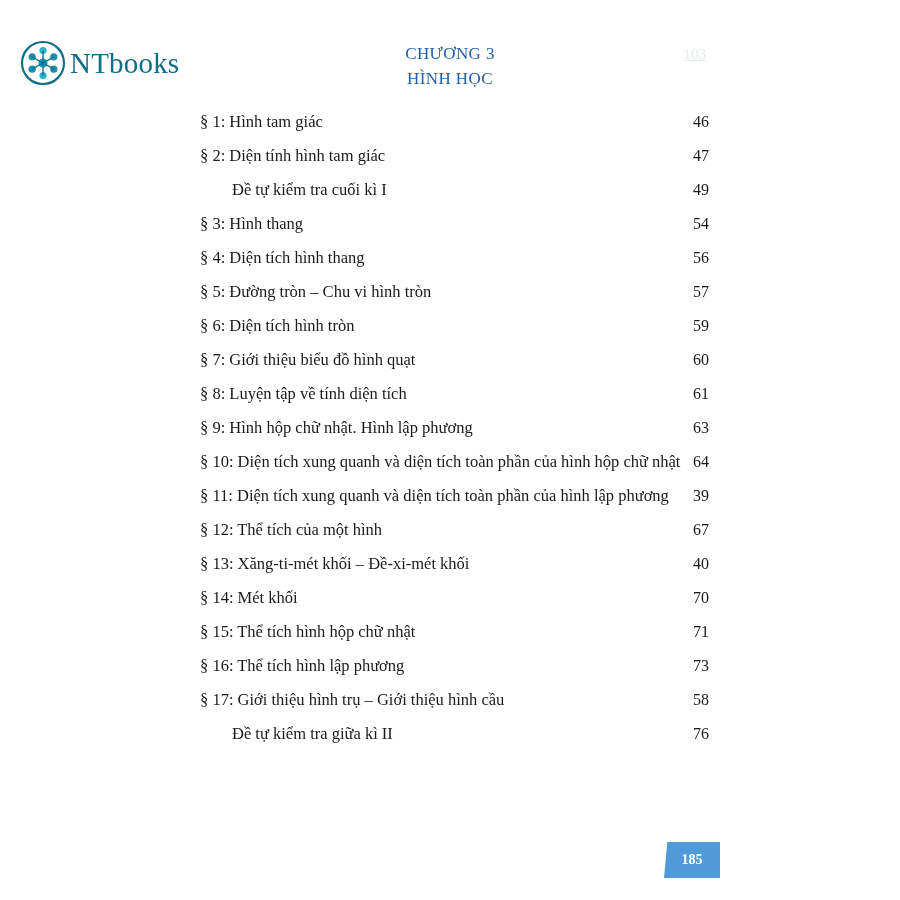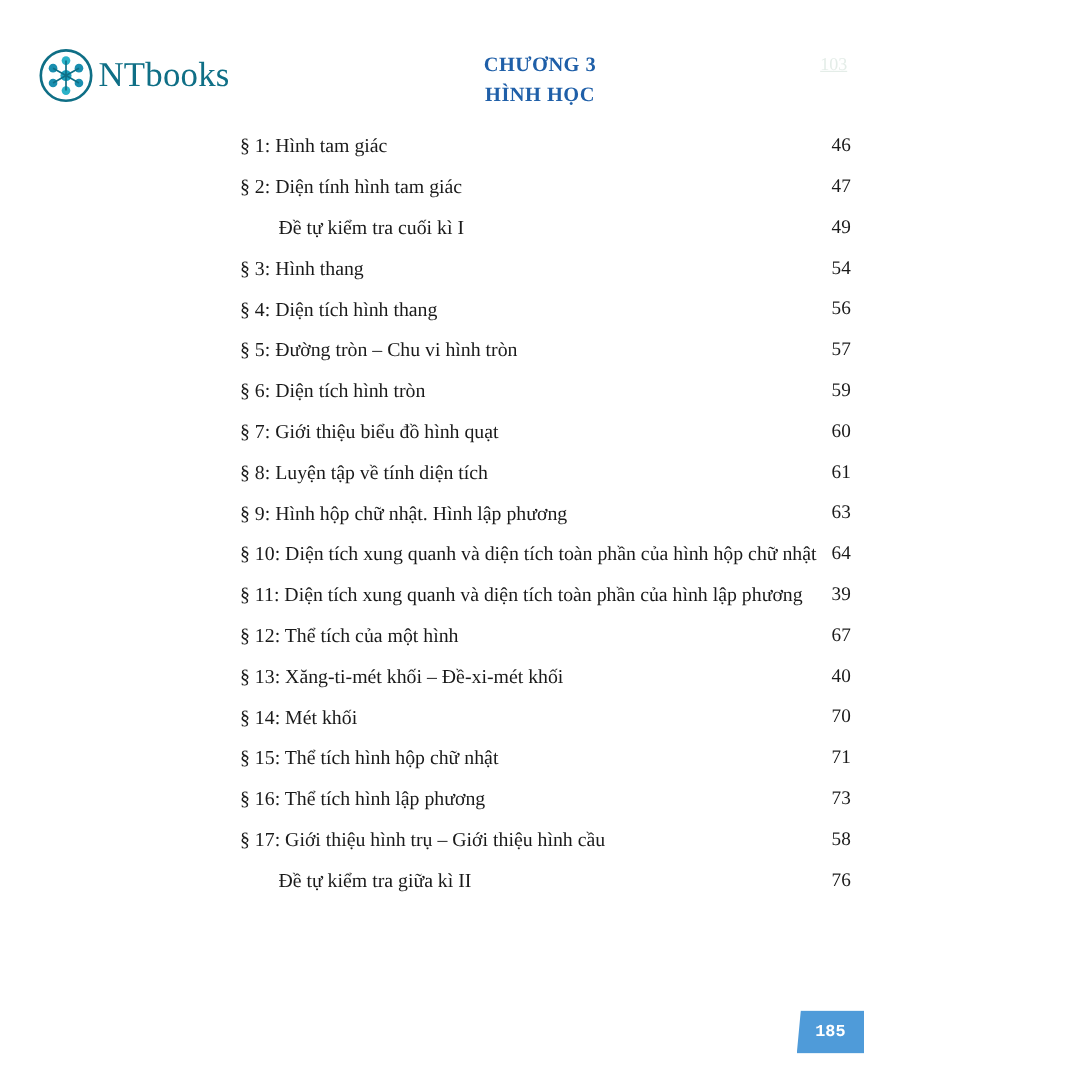--- a/index.html
+++ b/index.html
@@ -12,21 +12,21 @@
     background: #ffffff;
     font-family: "Liberation Serif", serif;
     color: #1a1a1a;
     position: relative;
     overflow: hidden;
   }
 
   
   .logo {
     position: absolute;
-    left: 32px;
+    left: 20px;
     top: 40px;
     display: flex;
     align-items: center;
     gap: 4px;
   }
   .logo-mark {
     width: 46px;
     height: 46px;
     flex: none;
   }
@@ -39,21 +39,21 @@
 
   
   .chapter-head {
     position: absolute;
     left: 0;
     right: 0;
     top: 42px;
     text-align: center;
     color: #1f5fa8;
     font-family: "Liberation Serif", serif;
-    font-weight: bold;
+    font-weight: normal;
     font-size: 17px;
     line-height: 1.45;
     letter-spacing: 0.4px;
   }
   .chapter-head div {
     margin: 0;
   }
 
   
   .faded-page-top {
@@ -99,21 +99,21 @@
   
   .page-tab {
     position: absolute;
     right: 180px;
     bottom: 22px;
     width: 56px;
     height: 36px;
     background: #4f9bd9;
     clip-path: polygon(6% 0%, 100% 0%, 100% 100%, 0% 100%);
     color: #ffffff;
-    font-family: Liberation Mono, monospace;
+    font-family: Liberation Serif, serif;
     font-size: 14px;
     font-weight: bold;
     display: flex;
     align-items: center;
     justify-content: center;
   }
 </style>
 </head>
 <body>
 

